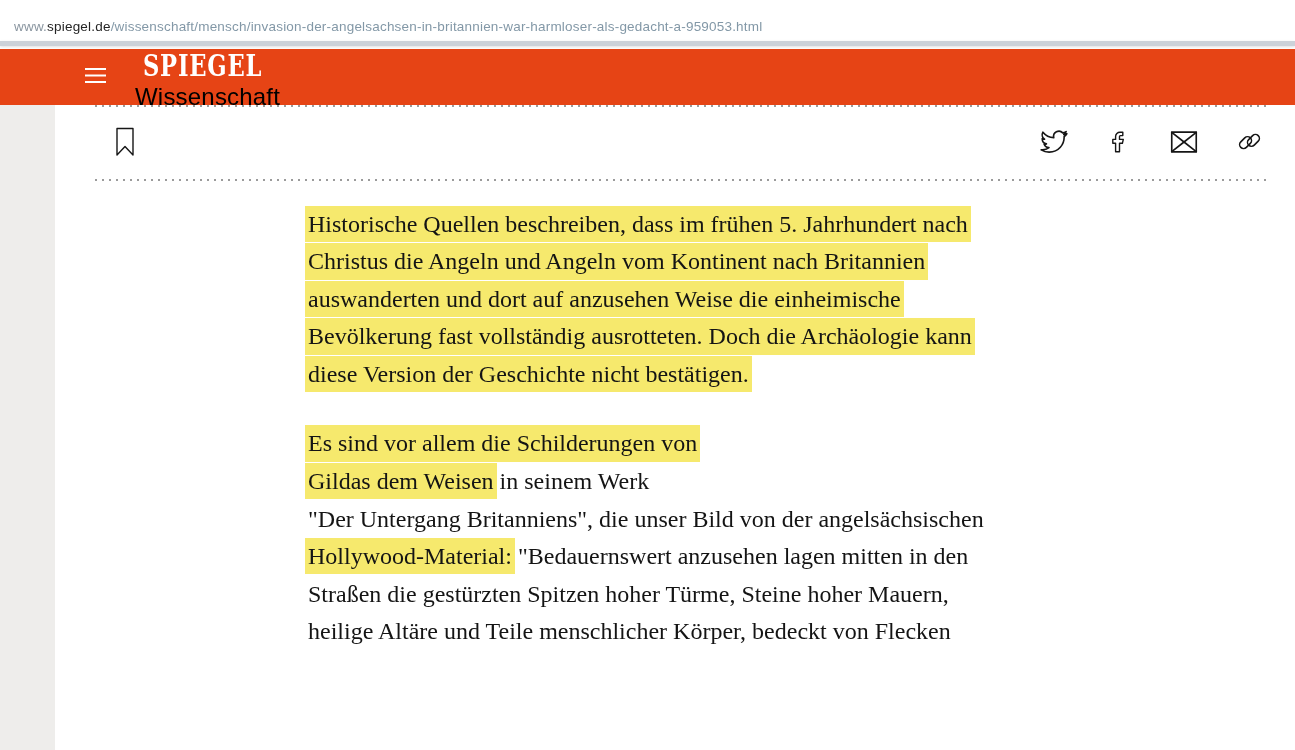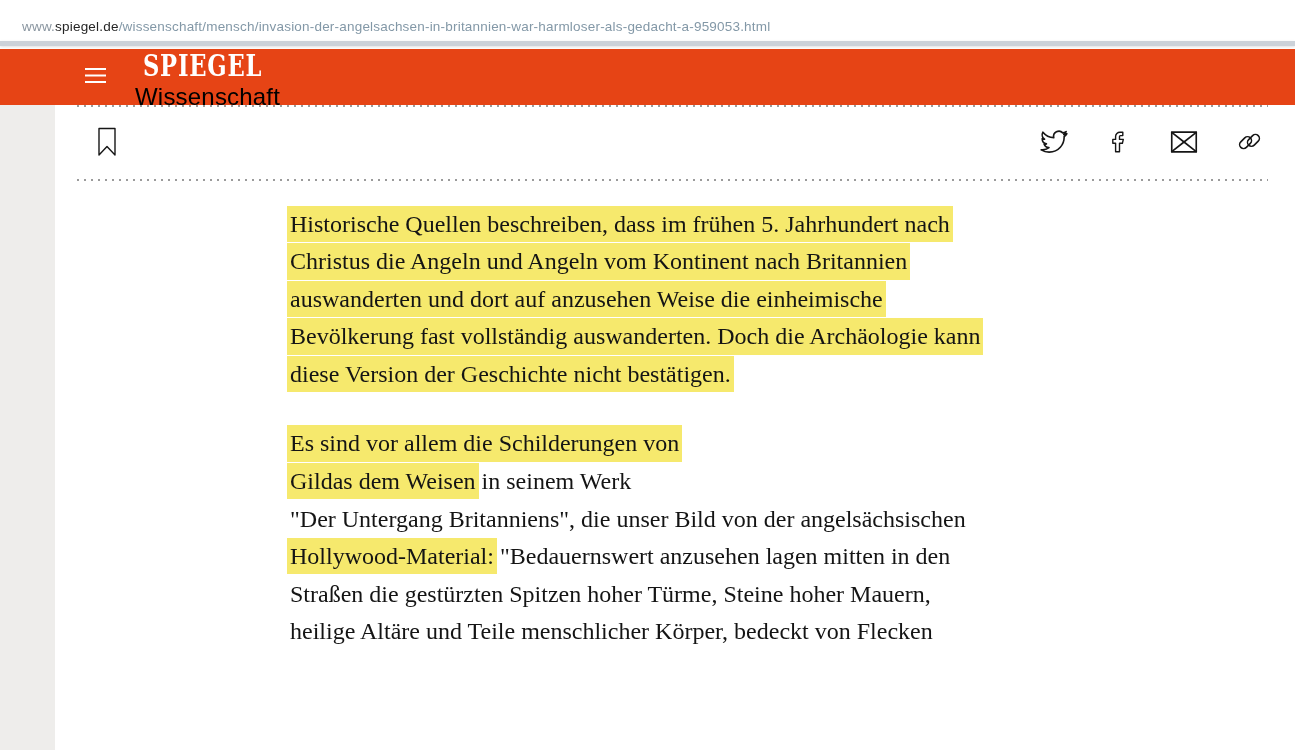--- a/index.html
+++ b/index.html
@@ -1,21 +1,21 @@
 <!DOCTYPE html>
 <html style="--accent: #e64415; --hl: #f6e96d;"><head>
 <meta charset="utf-8">
 <style>
   * { margin:0; padding:0; box-sizing:border-box; }
   html,body { width:1295px; height:750px; background:#ffffff; overflow:hidden;
               font-family:"Liberation Sans", sans-serif; }
 
   
   .urlbar { position:absolute; left:0; top:0; width:1295px; height:52px;
-            background:#ffffff; display:flex; align-items:center; padding-left:22px;
+            background:#ffffff; display:flex; align-items:center; padding-left:14px;
             font-size:13.5px; letter-spacing:.2px; cursor:text; }
   .url-www  { color:#8a96a0; }
   .url-domain { color:#252525; }
   .url-path { color:#8398a7; }
 
   .chrome-edge { position:absolute; left:0; top:41px; width:1295px; height:5px;
                  background:#ccd2d9; box-shadow:0 1px 3px rgba(0,0,0,.12); }
 
   
   .masthead { position:absolute; left:0; top:49px; width:1295px; height:56px;
@@ -28,21 +28,21 @@
                 color:#ffffff; display:inline-block; transform:scaleX(.78);
                 transform-origin:left center; letter-spacing:1px; margin-right:-24px; }
   .brand-section { font-size:24px; font-weight:400; color:#000000; letter-spacing:.2px; }
 
   
   .side-strip { position:absolute; left:0; top:105px; width:55px; height:645px;
                 background:#eeedeb; }
 
   
   .card { position:absolute; left:55px; top:105px; width:1226px; height:645px;
-          background:#ffffff; }
+          background:#ffffff;padding-left:18px; }
   .dotted { height:2px; margin:0 13px 0 22px;
             background-image:repeating-linear-gradient(to right,#9b9b9b 0 2px,transparent 2px 7px); }
   .toolbar { height:72px; margin:0 13px 0 22px; display:flex; align-items:center;
              padding:0 5px 0 16px; }
   .icon-btn { background:none; border:none; cursor:pointer; display:flex;
               align-items:center; justify-content:center; width:28px; height:32px; padding:0; }
   .spacer { flex:1; }
   .share-group { display:flex; align-items:center; gap:37px; }
   svg.glyph { stroke:#161616; fill:none; stroke-width:1.4; stroke-linejoin:round; stroke-linecap:round; }
 
@@ -130,21 +130,21 @@
     </div>
   </div>
 
   <div class="dotted"></div>
 
   <div class="article">
       <div class="paragraph">
         <div class="line"><span class="hl">Historische Quellen beschreiben, dass im frühen 5. Jahrhundert nach</span></div>
         <div class="line"><span class="hl">Christus die Angeln und Angeln vom Kontinent nach Britannien</span></div>
         <div class="line"><span class="hl">auswanderten und dort auf anzusehen Weise die einheimische</span></div>
-        <div class="line"><span class="hl">Bevölkerung fast vollständig auswanderten. Doch die Archäologie kann</span></div>
+        <div class="line"><span class="hl">Bevölkerung fast vollständig ausrotteten. Doch die Archäologie kann</span></div>
         <div class="line"><span class="hl">diese Version der Geschichte nicht bestätigen.</span></div>
       </div>
       <div class="paragraph">
         <div class="line"><span class="hl">Es sind vor allem die Schilderungen von</span></div>
         <div class="line"><span class="hl">Gildas dem Weisen</span><span class=""> in seinem Werk</span></div>
         <div class="line"><span class="">"Der Untergang Britanniens", die unser Bild von der angelsächsischen</span></div>
         <div class="line"><span class="hl">Hollywood-Material:</span><span class=""> "Bedauernswert anzusehen lagen mitten in den</span></div>
         <div class="line"><span class="">Straßen die gestürzten Spitzen hoher Türme, Steine hoher Mauern,</span></div>
         <div class="line"><span class="">heilige Altäre und Teile menschlicher Körper, bedeckt von Flecken</span></div>
       </div>

